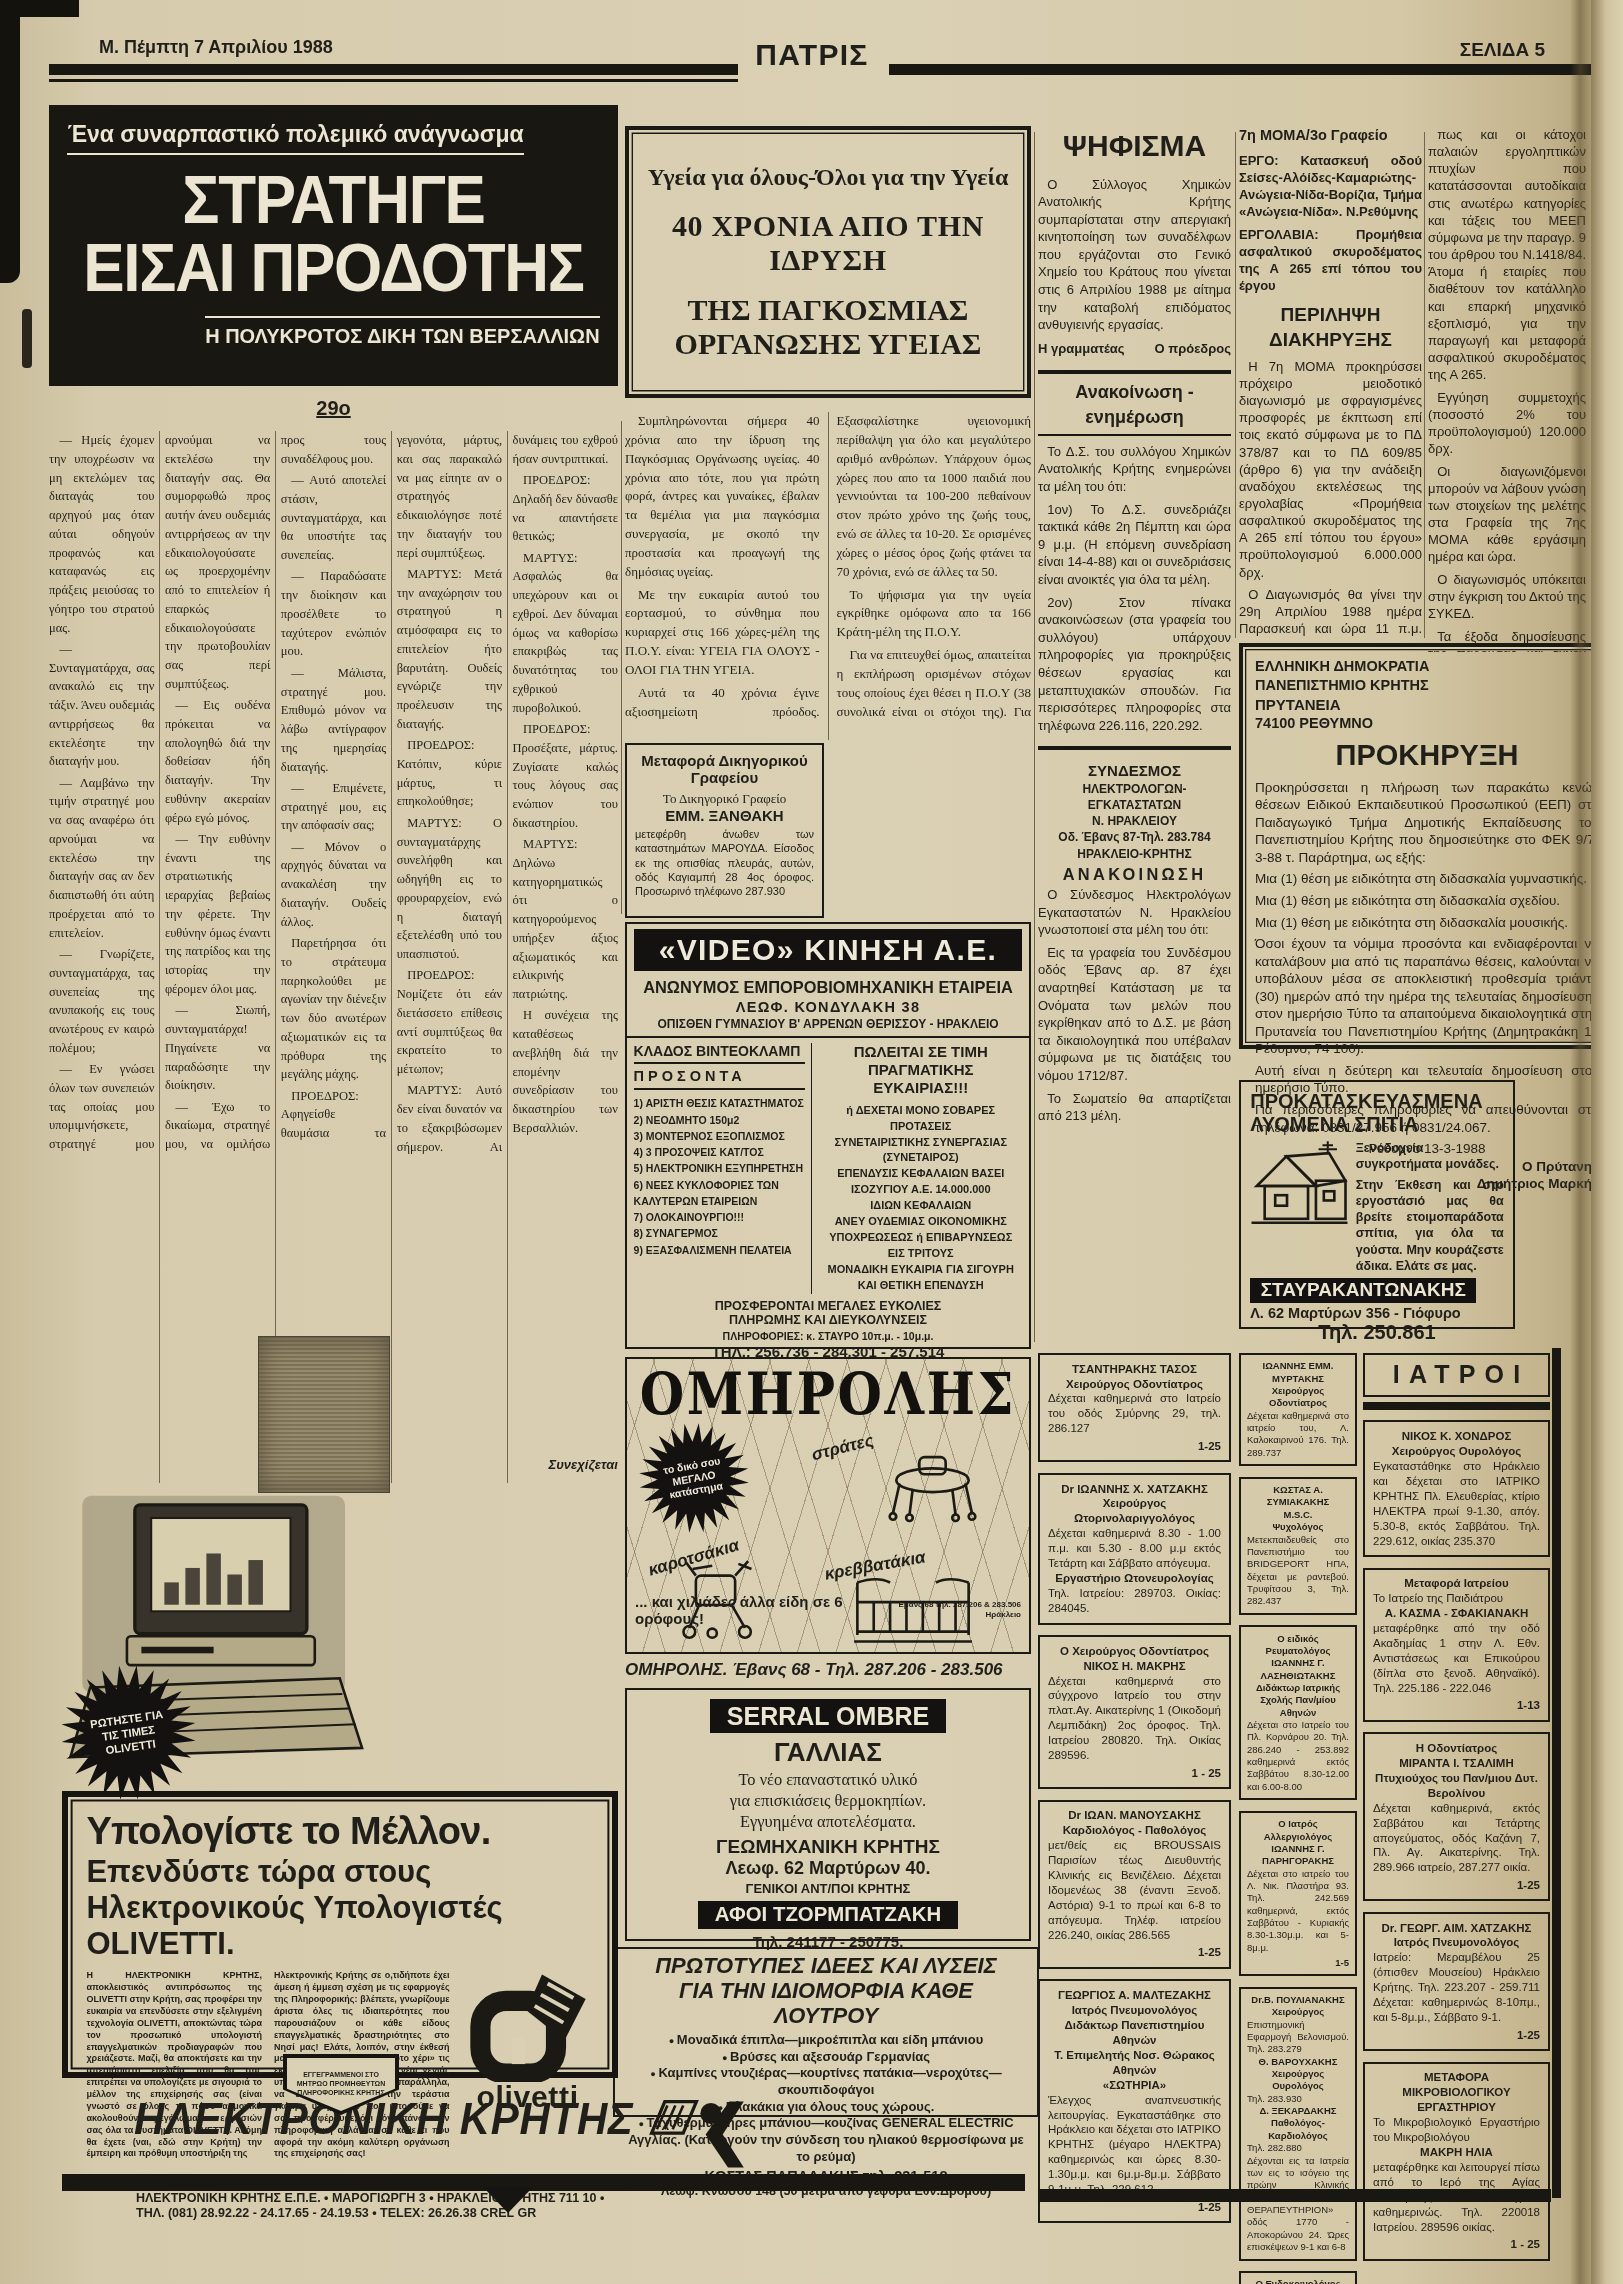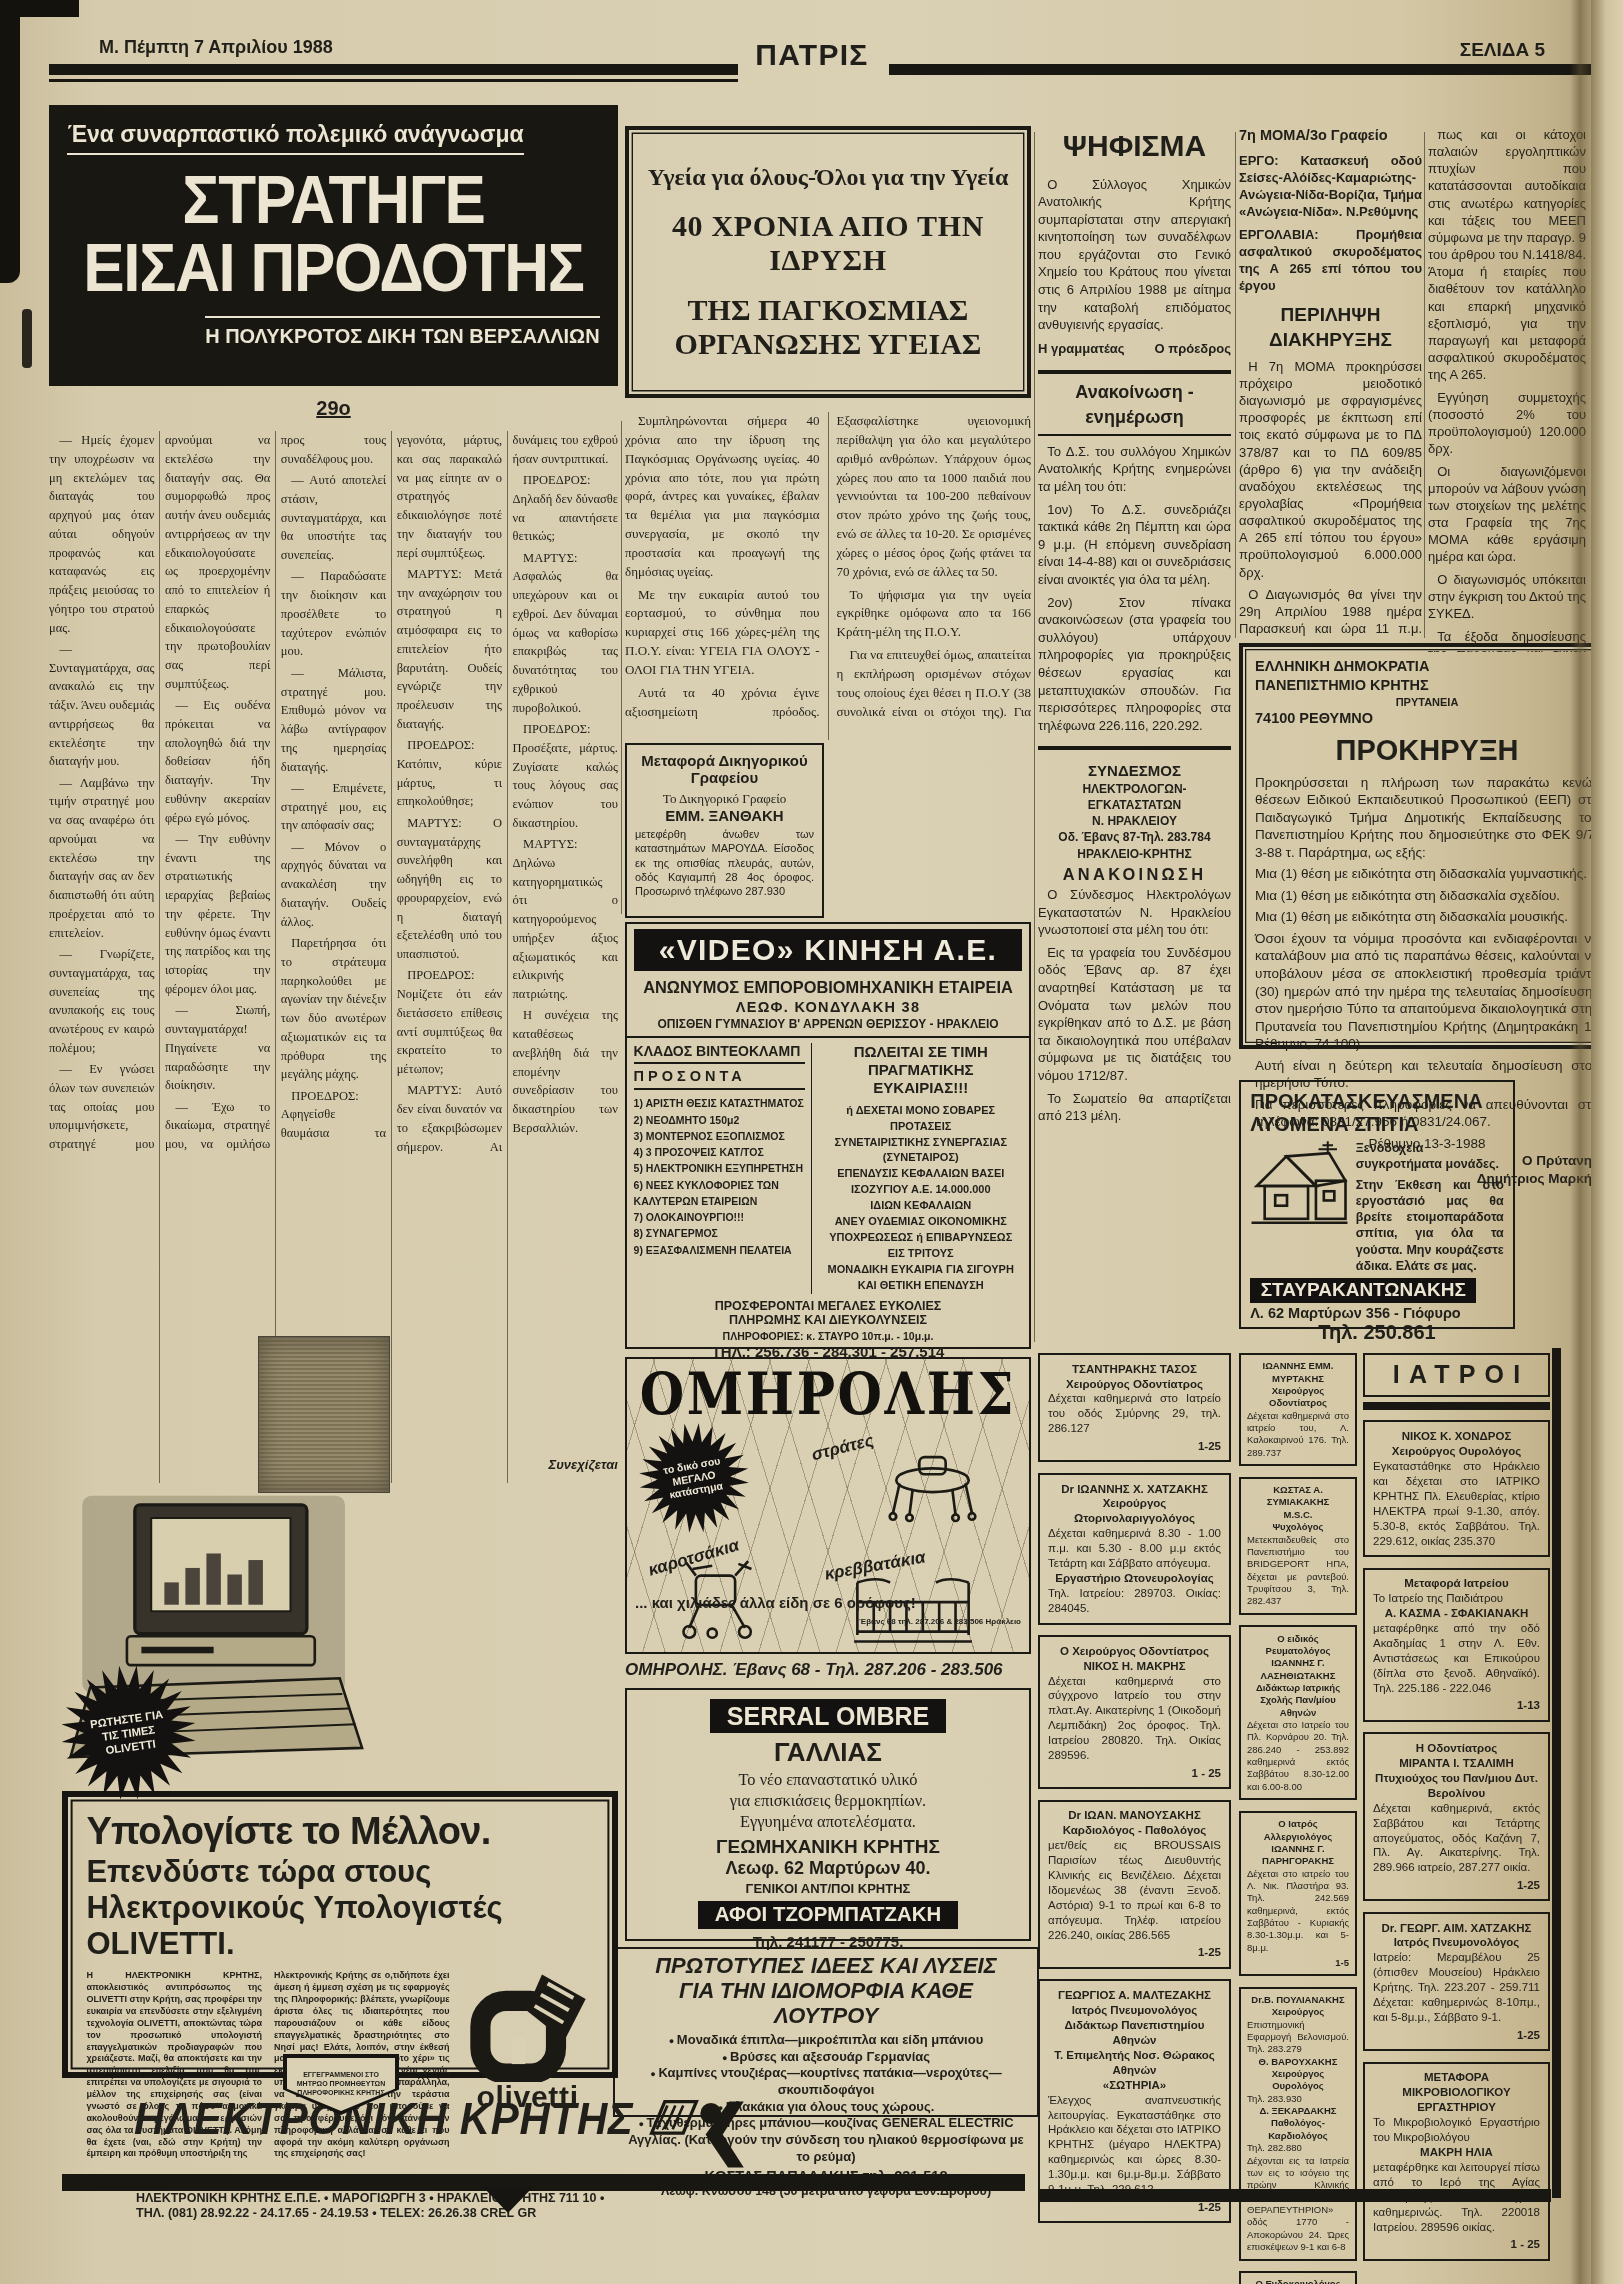--- a/index.html
+++ b/index.html
@@ -96,21 +96,21 @@
   .vf-info{font-size:10.5px;font-weight:bold;margin-top:2.6px;}
   .vf-tel{font-size:15px;font-weight:bold;margin-top:1.3px;}
   
   .omirolis{left:625px;top:1357px;width:406px;height:297px;border:2px solid #1c1a15;box-sizing:border-box;position:absolute;overflow:hidden;
     background:
      repeating-linear-gradient(73deg,rgba(110,99,74,0) 0 36px,rgba(110,99,74,.5) 36px 37px),
      repeating-linear-gradient(-73deg,rgba(110,99,74,0) 0 36px,rgba(110,99,74,.5) 36px 37px);}
   .obrand{font-family:"DejaVu Serif",serif;font-weight:bold;font-size:51px;text-align:center;letter-spacing:2.6px;transform:scaleY(1.15);transform-origin:top;color:#13110d;}
   .burst-om{left:12px;top:64px;width:110px;height:110px;position:absolute;font-weight:bold;font-size:10.5px;line-height:1.2;transform:rotate(-10deg);padding:20px;box-sizing:border-box;}
   .plabel{position:absolute;font-size:17px;font-weight:bold;font-style:italic;}
-  .ostrip{position:absolute;left:0;bottom:25px;width:100%;display:flex;align-items:flex-start;gap:6.6px;padding:0 8px;box-sizing:border-box;flex-direction:column;}
+  .ostrip{position:absolute;left:0;bottom:25px;width:100%;display:flex;align-items:center;gap:6.6px;padding:0 8px;box-sizing:border-box;}
   .ostrip-main{font-size:15px;font-weight:bold;}
   .ostrip-small{font-size:8px;font-weight:bold;margin-left:auto;text-align:right;line-height:1.2;}
   .ocap{left:625px;top:1660px;width:406px;font-size:17px;font-weight:bold;font-style:italic;}
   
   .serral{left:625px;top:1688px;width:406px;height:253px;border:2px solid #1c1a15;box-sizing:border-box;text-align:center;padding-top:9.2px;}
   .chip{display:inline-block;background:#141210;color:#ece5d2;font-weight:bold;padding:2.6px 17px;}
   .chip1{font-size:25px;}
   .sgal{font-size:26px;font-weight:bold;margin-top:4px;}
   .sline{font-family:"Liberation Serif",serif;font-size:16.4px;margin-top:1.3px;}
   .sb1{font-size:19px;font-weight:bold;margin-top:4px;}
@@ -138,21 +138,21 @@
   .syn-an{font-size:16.4px;font-weight:bold;text-align:center;letter-spacing:3.3px;margin:1px 0;}
   .moma1{left:1239px;top:126px;width:183px;height:513px;overflow:hidden;font-size:13px;line-height:1.32;text-align:justify;}
   .moma2{left:1428px;top:126px;width:158px;height:526px;overflow:hidden;font-size:13px;line-height:1.32;text-align:justify;}
   .moma-office{font-weight:bold;font-size:14.5px;margin-bottom:6.6px;text-align:left;}
   .moma-ergo{font-weight:bold;margin-bottom:5.3px;}
   .moma-sum{font-size:19px;font-weight:bold;text-align:center;margin:8px 0 5.3px;}
   .moma1 p,.moma2 p{margin:0 0 5.3px;text-indent:9.2px;}
   .prok{left:1239px;top:643px;width:376px;height:406px;border:4px solid #1c1a15;box-sizing:border-box;
     box-shadow:inset 0 0 0 2px #dad0b4,inset 0 0 0 3.3px #1c1a15;padding:10px 12px;font-size:13.5px;line-height:1.3;}
   .prok-gov{font-weight:bold;font-size:14.5px;}
-  .prok-rect{font-weight:bold;font-size:11px;text-align:center;}
+  .prok-rect{font-weight:bold;font-size:15px;text-align:left;}
   .prok-title{font-size:29px;font-weight:bold;text-align:center;margin:4px 0;}
   .prok p{margin:0 0 4px;text-align:justify;}
   .prok-date{text-align:center;margin-top:4px;}
   .prok-sig{text-align:right;font-weight:bold;}
   .prefab{left:1239px;top:1080px;width:276px;height:249px;border:2.6px solid #1c1a15;box-sizing:border-box;padding:8px 9.2px;}
   .pf-t{font-size:20px;font-weight:bold;}
   .pf-flex{display:flex;gap:6.6px;margin-top:4px;}
   .pf-text{flex:1;font-size:12.5px;font-weight:bold;text-align:justify;line-height:1.3;}
   .pf-brand{display:inline-block;background:#141210;color:#ece5d2;font-size:19px;font-weight:bold;padding:1.3px 10.5px;margin-top:4px;}
   .pf-addr{font-size:14.5px;font-weight:bold;margin-top:2.6px;}

